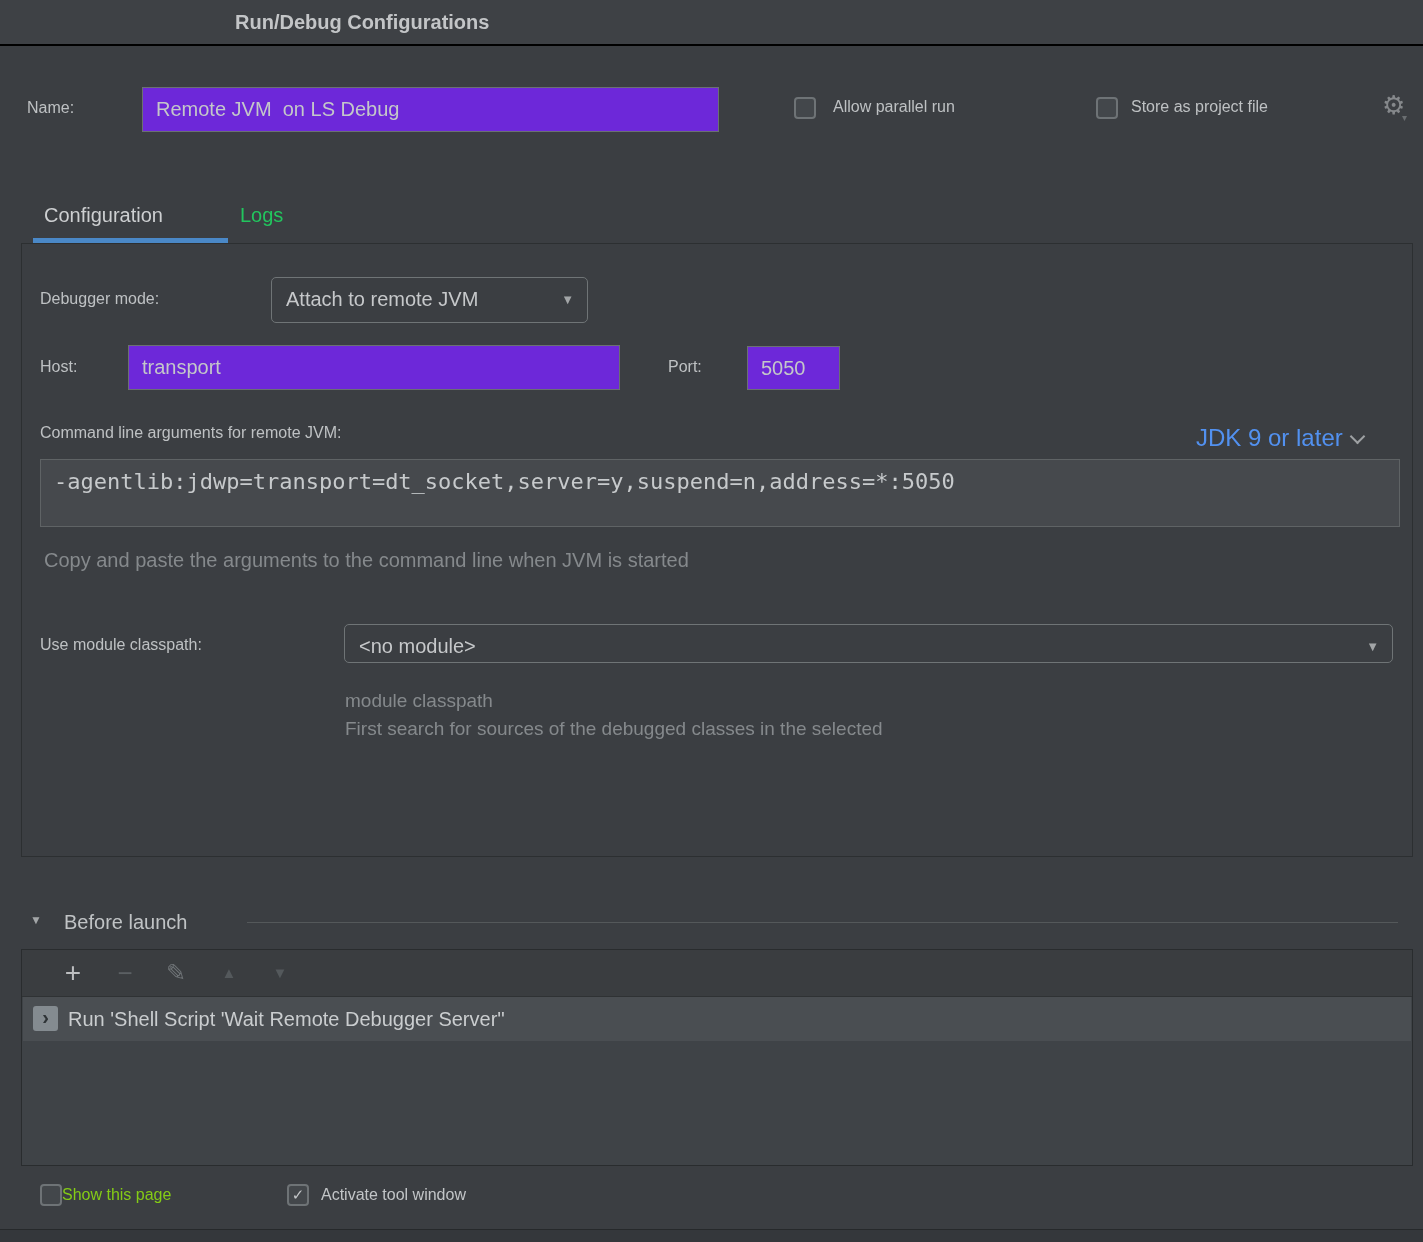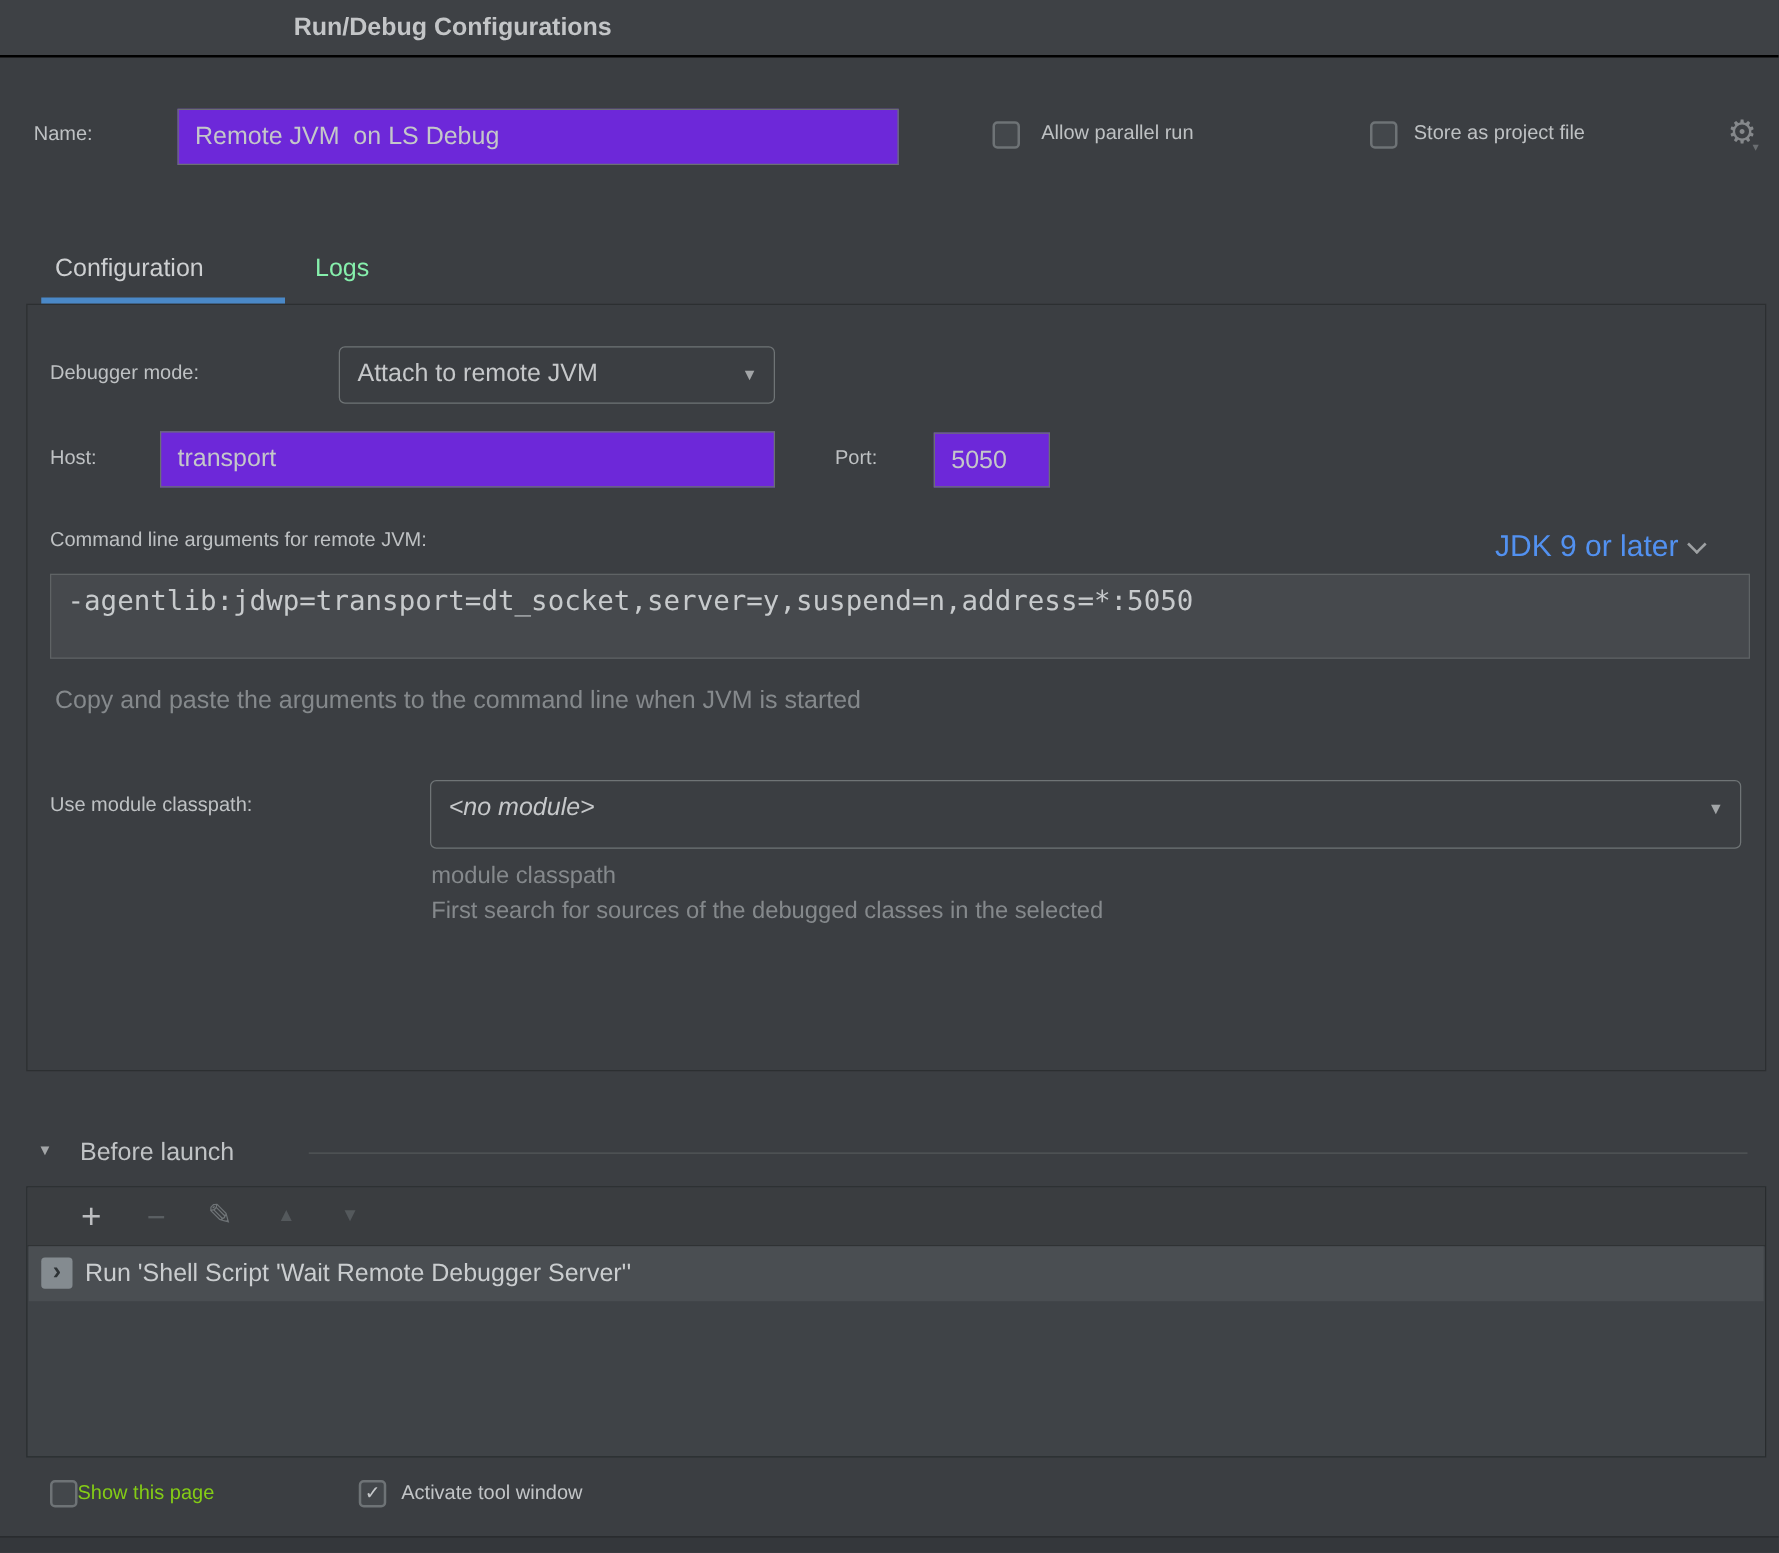--- a/index.html
+++ b/index.html
@@ -48,27 +48,27 @@
 
 <div class="abs cbox" style="left:794px;top:97px;"></div>
 <div class="abs label" style="left:833px;top:98px;">Allow parallel run</div>
 
 <div class="abs cbox" style="left:1096px;top:97px;"></div>
 <div class="abs label" style="left:1131px;top:98px;">Store as project file</div>
 <div class="abs" style="left:1382px;top:90px;font-size:26px;color:#85888B;">⚙</div>
 <div class="abs" style="left:1402px;top:112px;font-size:10px;color:#6A6E71;">▾</div>
 
 <div class="abs tab" style="left:44px;top:204px;color:#CDCFD1;">Configuration</div>
-<div class="abs tab" style="left:252px;top:204px;color:#86efac;">Logs</div>
+<div class="abs tab" style="left:240px;top:204px;color:#22c55e;">Logs</div>
 <div class="abs" style="left:33px;top:238px;width:195px;height:5px;background:#4A88C7;"></div>
 
 <div class="abs panel" style="left:21px;top:243px;width:1392px;height:614px;"></div>
 
 <div class="abs label" style="left:40px;top:290px;">Debugger mode:</div>
-<div class="abs combo" style="left:271px;top:277px;width:349px;height:46px;">
+<div class="abs combo" style="left:271px;top:277px;width:317px;height:46px;">
   <span class="val">Attach to remote JVM</span>
   <span class="arr">▼</span>
 </div>
 
 <div class="abs label" style="left:40px;top:358px;">Host:</div>
 <div class="abs field" style="left:128px;top:345px;width:492px;height:45px;">
   <span>transport</span>
 </div>
 <div class="abs label" style="left:668px;top:358px;">Port:</div>
 <div class="abs field" style="left:747px;top:346px;width:93px;height:44px;">
@@ -78,21 +78,21 @@
 <div class="abs label" style="left:40px;top:424px;">Command line arguments for remote JVM:</div>
 <div class="abs" style="left:1196px;top:424px;">
   <span class="link">JDK 9 or later</span><span class="chev"></span>
 </div>
 <div class="abs" style="left:40px;top:459px;width:1360px;height:68px;background:#46494D;border:1px solid #5F6365;box-sizing:border-box;">
   <span class="mono" style="display:block;padding:9px 0 0 13px;font-size:22px;color:#C7CACC;white-space:pre;">-agentlib:jdwp=transport=dt_socket,server=y,suspend=n,address=*:5050</span>
 </div>
 <div class="abs hint" style="left:44px;top:549px;">Copy and paste the arguments to the command line when JVM is started</div>
 
 <div class="abs label" style="left:40px;top:636px;">Use module classpath:</div>
-<div class="abs combo" style="left:344px;top:624px;width:1049px;height:55px;font-style:italic;">
+<div class="abs combo" style="left:344px;top:624px;width:1049px;height:39px;">
   <span class="val">&lt;no module&gt;</span>
   <span class="arr">▼</span>
 </div>
 <div class="abs hint" style="left:345px;top:687px;line-height:28px;font-size:19px;">
   <span style="display:block;">module classpath</span>
   <span style="display:block;">First search for sources of the debugged classes in the selected</span>
 </div>
 
 <div class="abs" style="left:30px;top:913px;font-size:12px;color:#A3A6A8;">▼</div>
 <div class="abs" style="left:64px;top:911px;font-size:20px;color:#C0C3C5;">Before launch</div>

